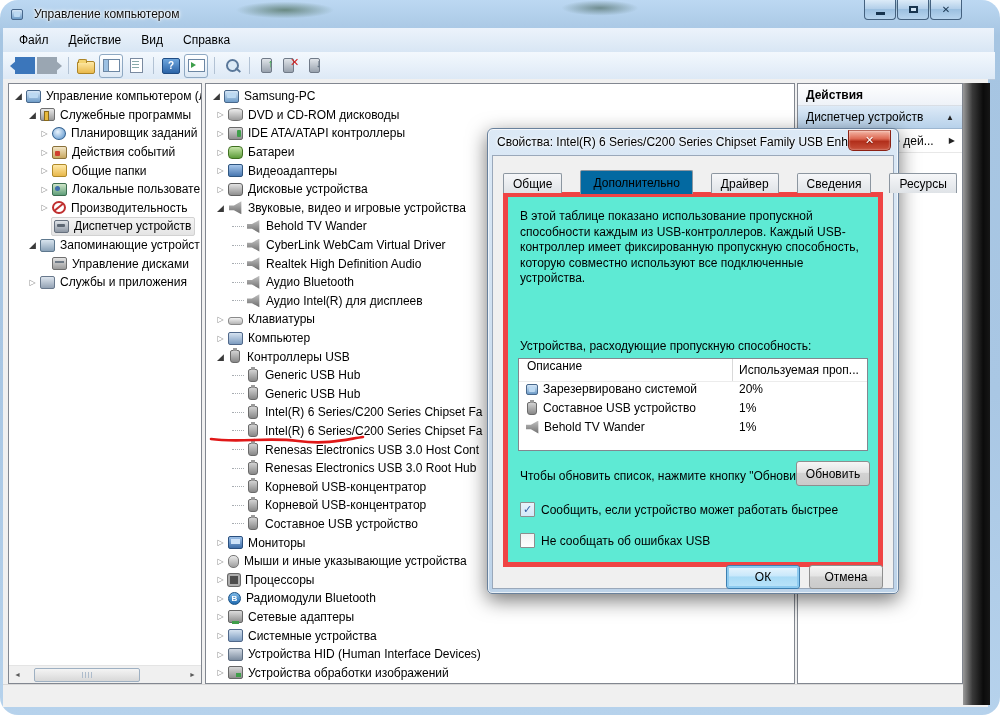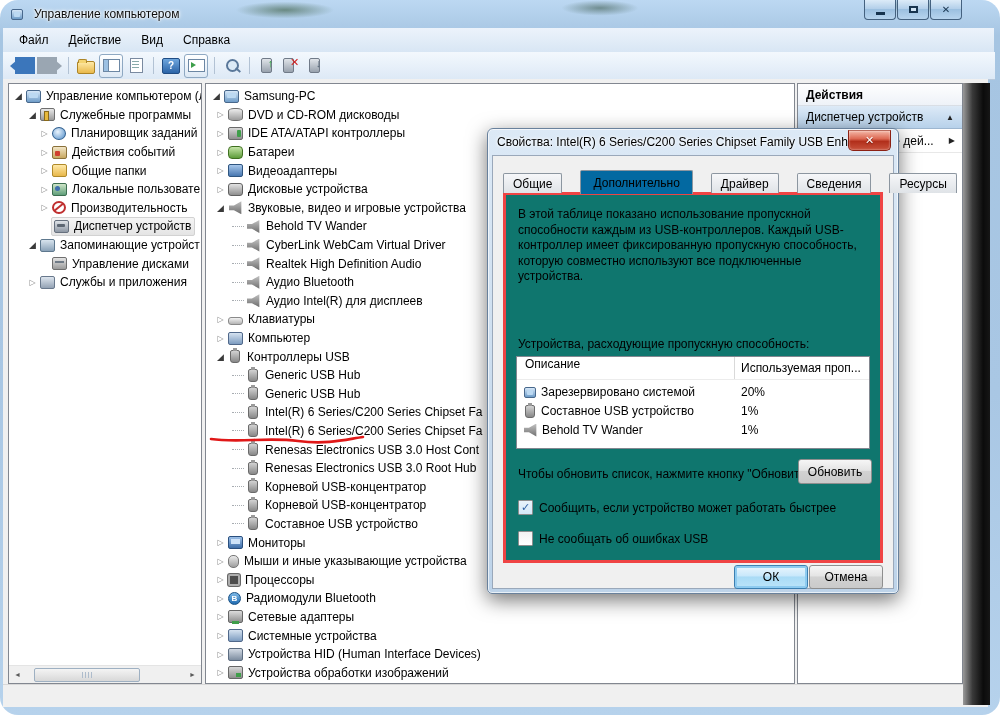--- a/index.html
+++ b/index.html
@@ -128,40 +128,40 @@
     box-shadow:0 6px 20px rgba(0,0,0,.55), inset 0 0 0 1px rgba(255,255,255,.65)}
   .dlg-title{height:26px;display:flex;align-items:center;padding-left:9px;color:#000;text-shadow:0 0 4px #fff,0 0 3px #fff}
   .dlg-close{position:absolute;top:1px;right:7px;width:41px;height:19px;border:1px solid #8c2013;border-top-color:#b86a5c;border-radius:0 0 5px 5px;
     background:linear-gradient(#f4b7a7,#dd6a54 40%,#b22f1b 55%,#c8523c);color:#fff;font-weight:bold;font-size:11px;
     display:flex;align-items:center;justify-content:center;text-shadow:0 1px 1px #70150a;box-shadow:inset 0 0 2px rgba(255,255,255,.7)}
   .dlg-client{position:absolute;left:4px;right:4px;top:26px;bottom:4px;background:#f0f0f0;border:1px solid #9aa8ba}
   .tabs{position:absolute;left:10px;top:14px;display:flex;align-items:flex-end;z-index:2}
   .tab{height:19px;padding:0 9px;display:flex;align-items:center;margin-right:18px;color:#000;
     background:linear-gradient(#f6f7f9,#dfe3e7);border:1px solid #8c96a0;border-bottom:none;border-radius:2px 2px 0 0}
   .tab.active{height:23px;background:#0369a1;margin-bottom:-1px;padding:0 12px}
-  .tabpage{position:absolute;left:10px;right:10px;top:36px;height:365px;background:#0f766e;border:3px solid #ef4444}
+  .tabpage{position:absolute;left:10px;right:10px;top:36px;height:365px;background:#5eead4;border:5px solid #ef4444}
   .desc{position:absolute;left:12px;top:12px;right:16px;line-height:15.5px}
   .listlabel{position:absolute;left:12px;top:142px}
   .devtable{position:absolute;left:10px;right:10px;top:161px;height:91px;background:#fff;border:1px solid #828790}
   .thead{display:flex;height:22px;border-bottom:1px solid #ececec}
   .th1{flex:1;padding-left:8px}
   .th2{width:128px;border-left:1px solid #d9d9d9;padding-left:6px;align-self:stretch;display:flex;align-items:center}
-  .trow{display:flex;height:19px;align-items:flex-end}
+  .trow{display:flex;height:19px;align-items:flex-start}
   .td1{flex:1;display:flex;align-items:center;padding-left:5px}
   .td2{width:128px;padding-left:6px}
   .refresh-note{position:absolute;left:12px;top:272px}
   .btn{background:linear-gradient(#f6f6f6,#e4e4e4 45%,#d2d2d2 50%,#cacaca);border:1px solid #8e8e8e;border-radius:3px;
     display:flex;align-items:center;justify-content:center;color:#000}
   .btn-refresh{position:absolute;right:8px;top:264px;width:72px;height:23px}
   .chkrow{position:absolute;left:12px;display:flex;align-items:center}
   .chkrow.one{top:305px}.chkrow.two{top:336px}
   .chk{width:13px;height:13px;border:1px solid #8e8e8e;background:linear-gradient(#f2f2f2,#fff);margin-right:6px;
     display:flex;align-items:center;justify-content:center;font-size:11px;font-weight:bold;color:#2e5fa3;border-radius:1px}
   .chk.checked{background:linear-gradient(#e9f3fb,#d3e8f8)}
-  .dlg-buttons{position:absolute;right:10px;top:409px;display:flex;gap:1px}
+  .dlg-buttons{position:absolute;right:10px;top:409px;display:flex;gap:9px}
   .dlg-buttons .btn{width:72px;height:22px}
   .btn-ok{border:1px solid #3c7fb1;box-shadow:0 0 0 2px #8ecbf0 inset;background:linear-gradient(#eaf6fd,#c9e8fb 45%,#a9dbf6 50%,#bce4f9)}
 </style>
 </head>
 <body>
 
 <div id="screen">
 
   <div class="glass-smudge"></div>
   <div class="titlebar">

